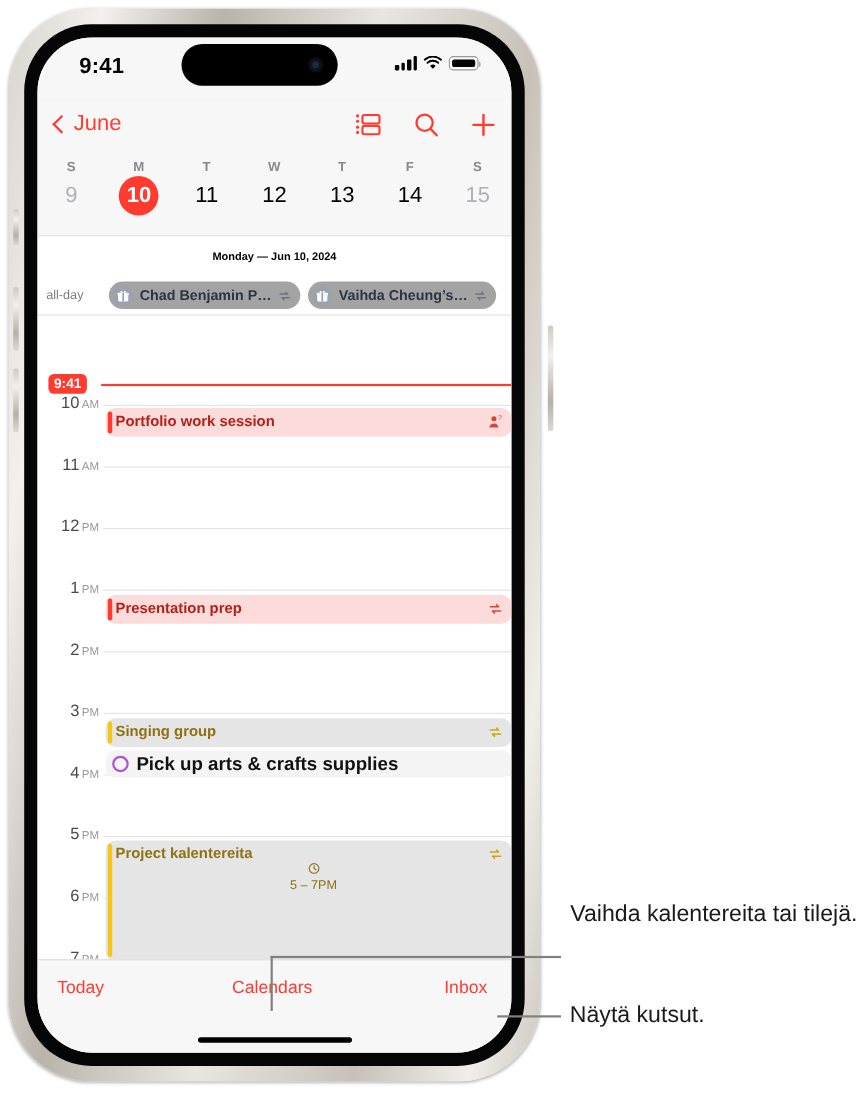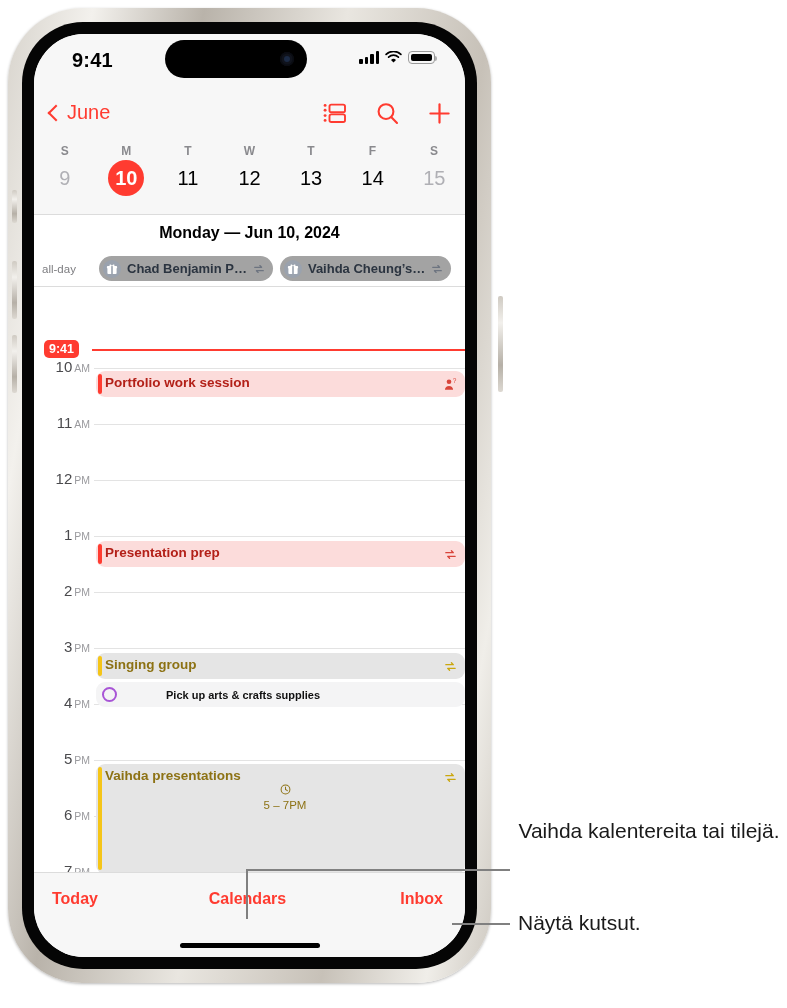--- a/index.html
+++ b/index.html
@@ -124,21 +124,21 @@
     width: 36px; height: 36px; border-radius: 50%;
     background: #ff3b30; color: #fff; font-weight: bold;
     display: flex; align-items: center; justify-content: center;
   }
 
   
   .day-header {
     position: absolute; top: 181px; left: 0; width: 431px; height: 36px;
     display: flex; align-items: center; justify-content: center;
     background: #fff;
-    font-size: 16px; font-weight: bold; color: #000;
+    font-size: 10px; font-weight: bold; color: #000;
   }
 
   
   .allday {
     position: absolute; top: 217px; left: 0; width: 431px; height: 36px;
     display: flex; align-items: center; gap: 7px;
     border-bottom: .8px solid #dcdcdc; background: #fff;
     padding-left: 8px; overflow: hidden;
   }
   .allday-label { font-size: 11.5px; color: #7d7d80; width: 50px; flex:none; }
@@ -199,26 +199,26 @@
   .ev.yellow .ev-title { color: #8d7214; }
   .ev.yellow .ev-sub { color: #8d7214; flex-direction: column; }
   .ev.task {
     background: #f4f4f5; padding-left: 6px;
     display: flex; align-items: center; gap: 7px;
   }
   .task-circle {
     width: 15px; height: 15px; border-radius: 50%;
     border: 2px solid #a855d6; flex: none; cursor: pointer;
   }
-  .task-title { font-size: 11px; font-weight: bold; color: #111; margin-left: 42px; }
+  .task-title { font-size: 17px; font-weight: bold; color: #111; }
 
   
   .tabbar {
     position: absolute; bottom: 0; left: 0; width: 431px; height: 85px;
-    background: #f7f7f7; border-top: .8px solid #dcdcdc; font-weight: bold;
+    background: #f7f7f7; border-top: .8px solid #dcdcdc;
   }
   .tabs { display: flex; width: 431px; padding-top: 17px; }
   .tab { flex: 1; text-align: center; font-size: 16px; color: #ff3b30; cursor: pointer; }
   .tab.left { text-align: left; padding-left: 18px; }
   .tab.right { text-align: right; padding-right: 22px; }
   .home-ind {
     position: absolute; bottom: 9px; left: 50%; transform: translateX(-50%);
     width: 140px; height: 5px; border-radius: 3px; background: #000;
   }
 
@@ -464,21 +464,21 @@
           </span>
         </div>
 
         <div class="ev task" style="top:395px;height:25px">
           <span class="task-circle"></span>
           <span class="task-title">Pick up arts &amp; crafts supplies</span>
         </div>
 
         <div class="ev yellow" style="top:477px;height:110px">
           <span class="ev-bar" style="bottom:4px"></span>
-          <div class="ev-title">Vaihda presentations</div>
+          <div class="ev-title">Project kalentereita</div>
           <div class="ev-sub">
             <svg width="11" height="11" viewBox="0 0 12 12">
               <circle cx="6" cy="6" r="4.8" fill="none" stroke="#8d7214" stroke-width="1.1"></circle>
               <path d="M6 3.3V6l2 1.3" fill="none" stroke="#8d7214" stroke-width="1.1" stroke-linecap="round"></path>
             </svg>
             <span>5 – 7PM</span>
           </div>
           <span class="ev-right">
             <svg width="13" height="13" viewBox="0 0 14 14">
               <path d="M2 5h8l-2-2M12 9H4l2 2" fill="none" stroke="#caa70f" stroke-width="1.5" stroke-linecap="round" stroke-linejoin="round"></path>

